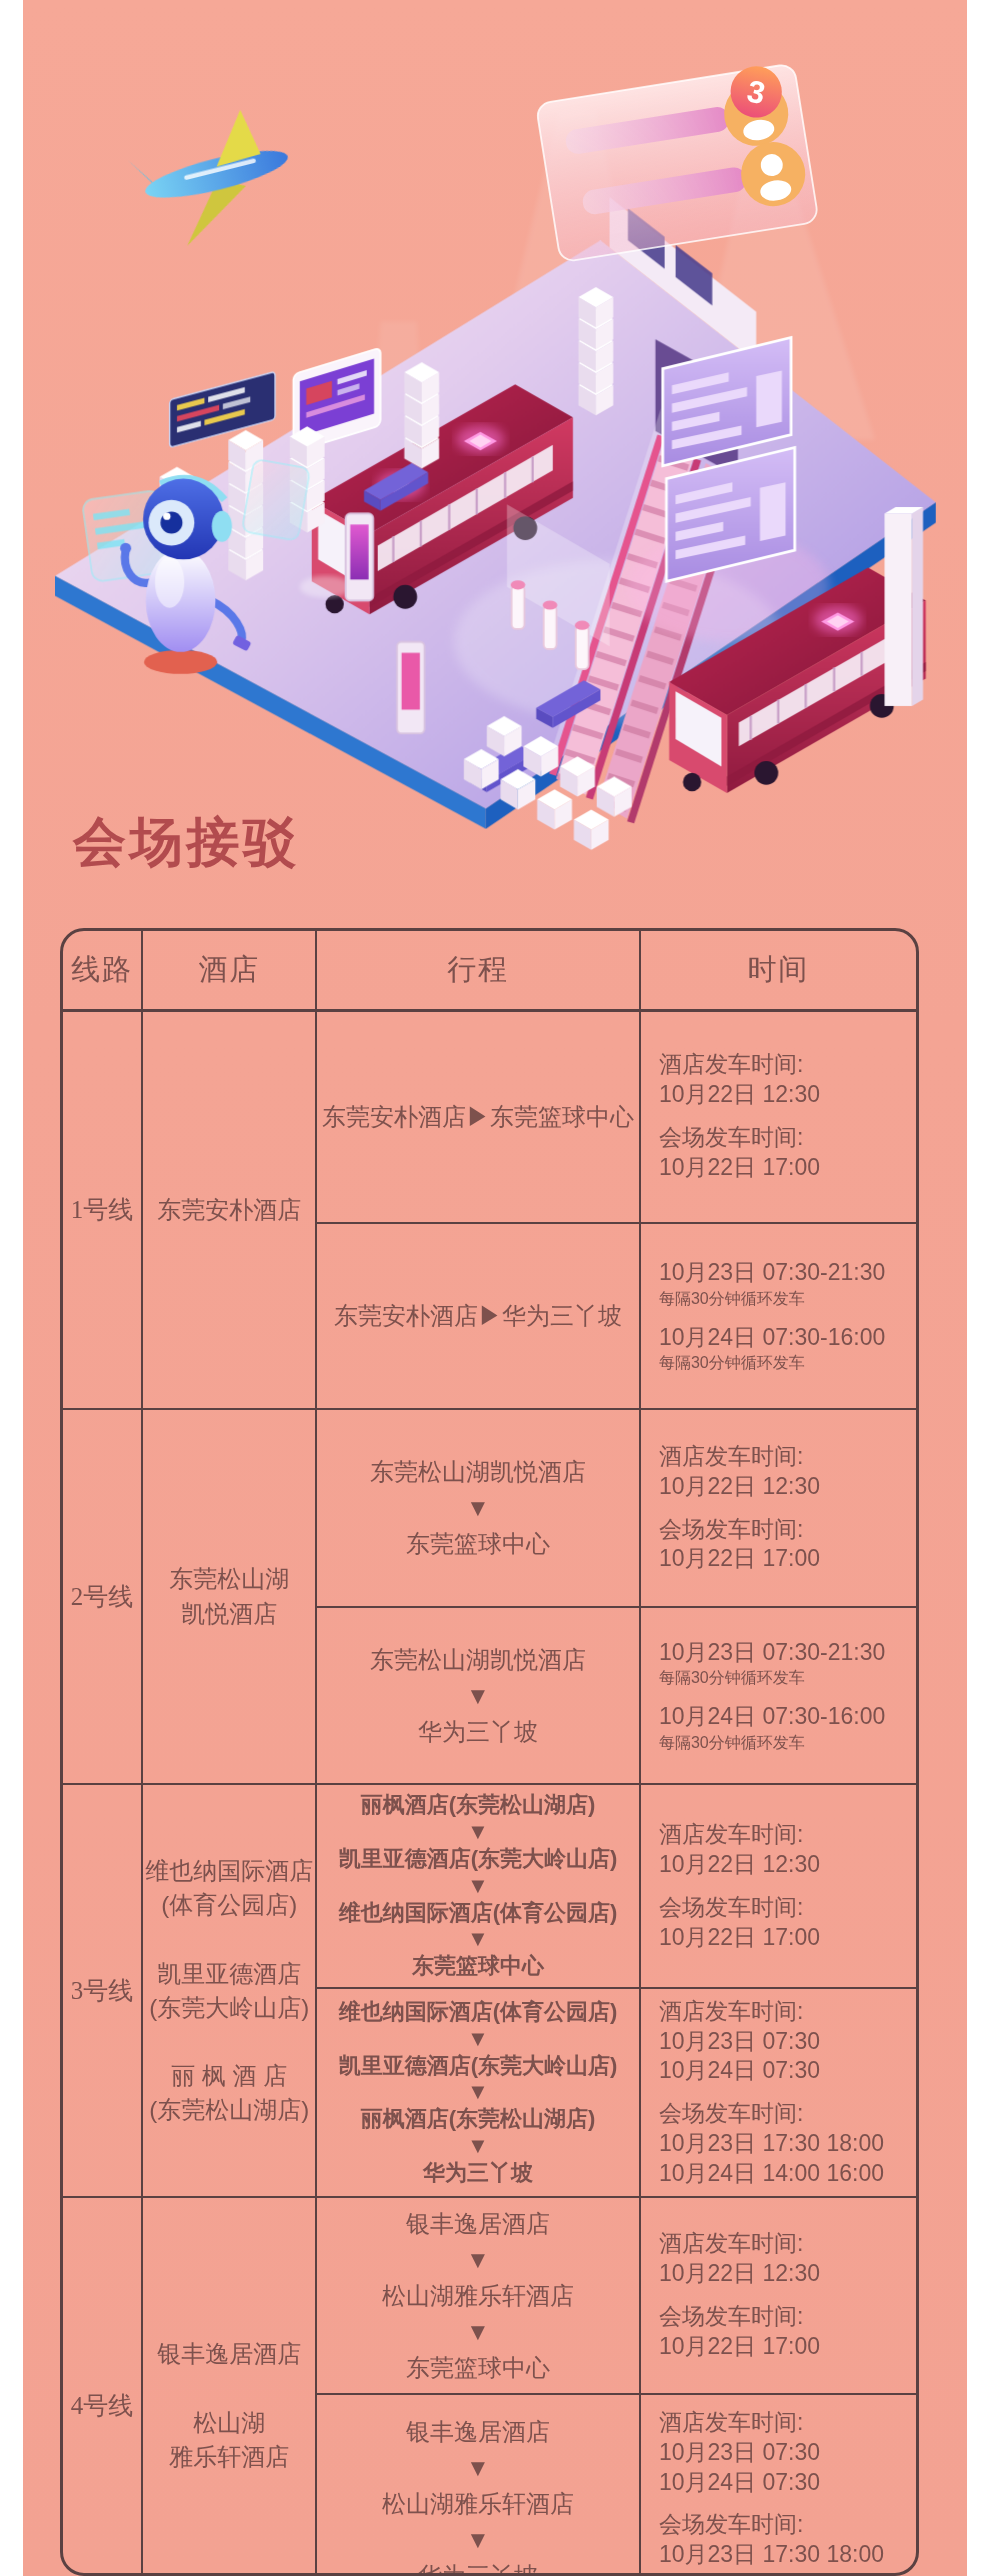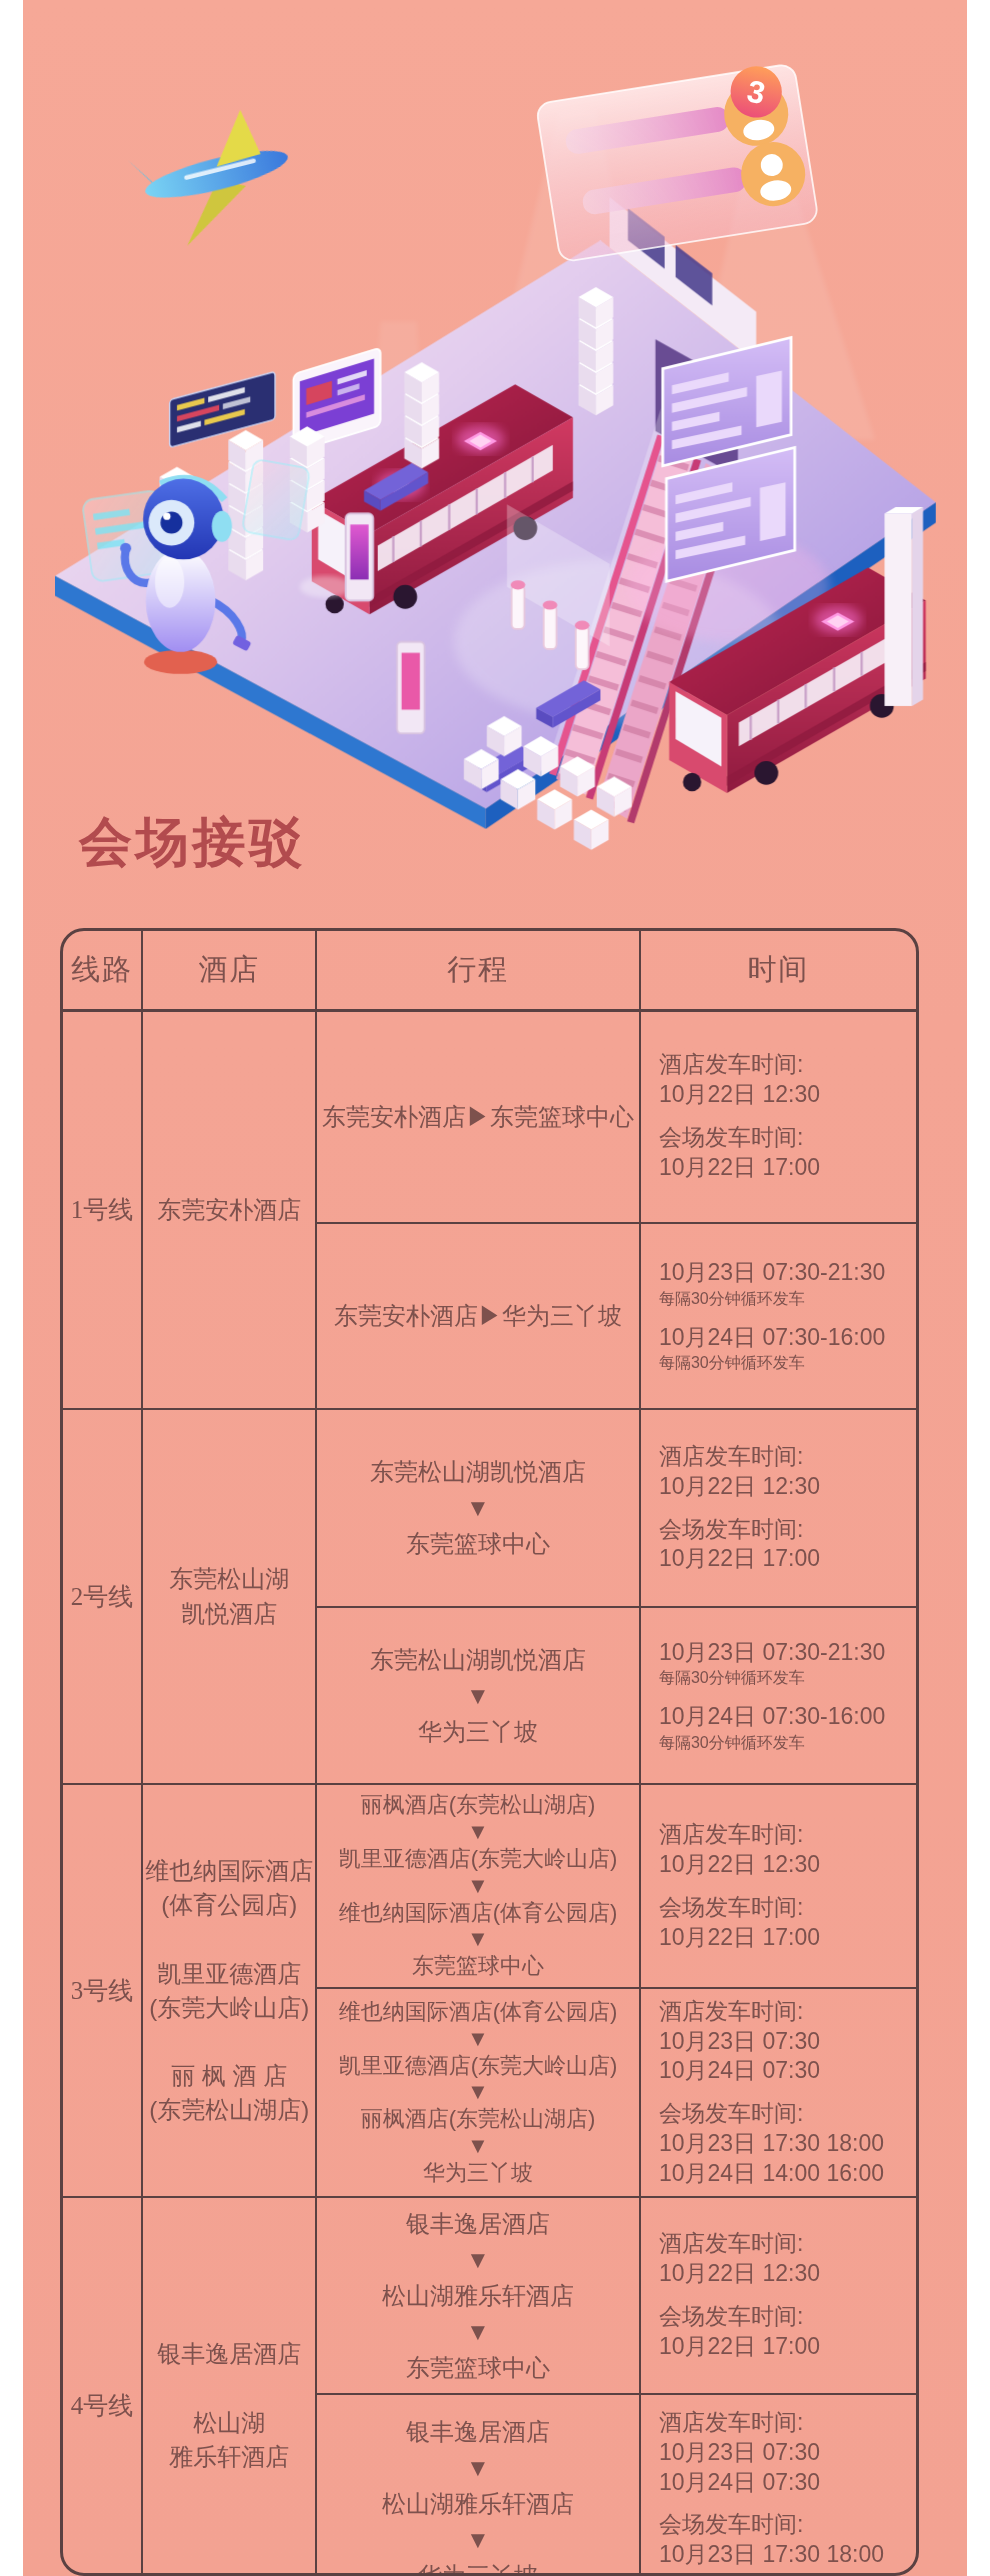--- a/index.html
+++ b/index.html
@@ -10,21 +10,21 @@
     width:990px;height:2576px;overflow:hidden;background:#ffffff;
     font-family:"Liberation Sans", sans-serif;
   }
   .canvas{
     position:relative;width:944px;height:2576px;margin:0 auto;
     background:linear-gradient(180deg,#f6a897 0%,var(--bg) 40%,#f3a292 100%);
     overflow:hidden;
   }
   .hero{position:absolute;left:0;top:0;width:944px;height:917px;}
   .page-title{
-    position:absolute;left:56px;top:807px;font-size:53px;font-weight:700;
+    position:absolute;left:50px;top:807px;font-size:53px;font-weight:700;
     color:var(--accent);letter-spacing:3.7px;
   }
   .table-wrap{
     position:absolute;left:37px;top:928px;width:859px;height:1648px;
     border:3.7px solid var(--bd);border-radius:24px;overflow:hidden;
     box-sizing:border-box;
   }
   table.shuttle{
     border-collapse:collapse;width:100%;table-layout:fixed;color:var(--txt);
   }
@@ -35,21 +35,21 @@
   .shuttle th:last-child,.shuttle td:last-child{border-right:none;}
   .shuttle th{font-size:29px;font-weight:500;border-bottom-width:3.7px;letter-spacing:1.8px;}
   tr.hr{height:79px;}
   tr.r1a{height:213px;} tr.r1b{height:186px;}
   tr.r2a{height:198px;} tr.r2b{height:177px;}
   tr.r3a{height:202px;} tr.r3b{height:196px;}
   tr.r4a{height:195px;} tr.r4b{height:220px;}
   td.linec{font-size:25px;padding:0 0;font-family:Liberation Serif, serif;}
   td.hotel{font-size:24px;line-height:1.42;white-space:pre-line;padding:7.3px 1.8px;margin-top:24px;}
   td.route{font-size:24px;line-height:1.5;white-space:pre-line;margin-left:23px;}
-  td.route.dense{font-size:22px;line-height:1.22;}
+  td.route.dense{font-size:22px;line-height:1.22;font-weight:bold;}
   td.timec{text-align:left;padding-left:18.3px;padding-right:2px;font-size:23px;line-height:1.3;}
   .tg-lines{display:block;white-space:pre-line;}
   .tg-note{display:block;font-size:16px;line-height:1.35;}
   .tg + .tg{margin-top:13px;}
 </style>
 </head>
 <body>
 
 <div class="canvas">
 

